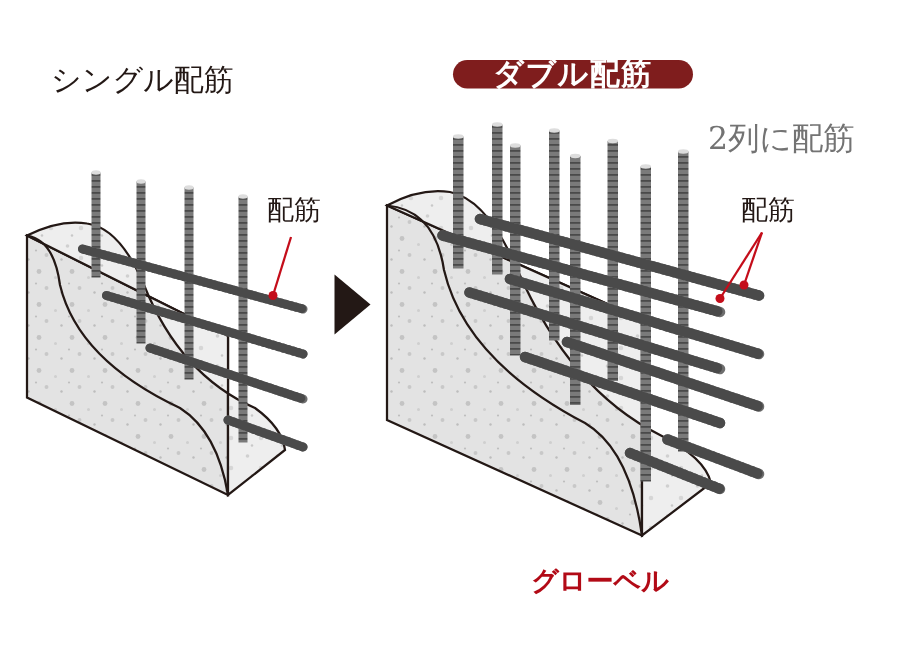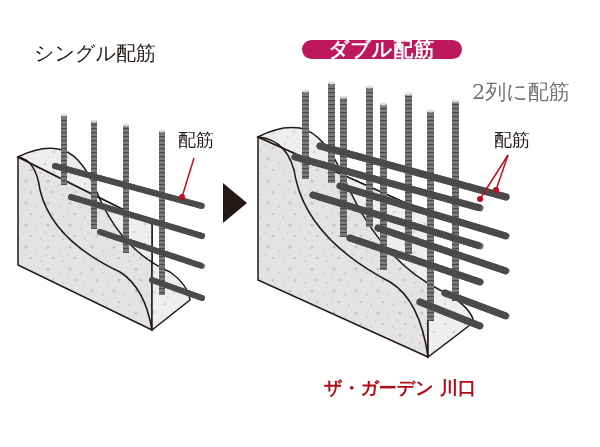--- a/index.html
+++ b/index.html
@@ -2,21 +2,21 @@
 <html><head>
 <meta charset="utf-8">
 <style>
   html, body { margin:0; padding:0; background:#ffffff; }
   body { width:600px; height:447px; position:relative; overflow:hidden;
          font-family:"DejaVu Serif", serif; }
   .label { position:absolute; white-space:nowrap; }
   .title-single { left:34px; top:40px; font-size:20px; color:#231815;
                   font-family:"DejaVu Serif", serif; letter-spacing:0px; }
   .pill { position:absolute; left:302px; top:40px; width:160px; height:19px;
-          border-radius:15px; background:#be185d; color:#fff;
+          border-radius:15px; background:#7f1d1d; color:#fff;
           font-family:"DejaVu Sans", sans-serif; font-weight:bold; font-size:20px;
           display:flex; align-items:center; justify-content:center; letter-spacing:1px; }
   .two-rows { left:472px; top:78px; font-size:21px; color:#737373; }
   .rebar-label-left { left:178px; top:128px; font-size:18px; color:#231815; }
   .rebar-label-right { left:494px; top:128px; font-size:18px; color:#231815; }
   .brand { position:absolute; left:300px; top:376px; width:200px;
            text-align:center; color:#b20a16; font-family:"DejaVu Sans", sans-serif;
            font-weight:bold; font-size:18px; line-height:23px; }
   svg.art { position:absolute; left:0; top:0; }
 </style>
@@ -137,14 +137,14 @@
 <div class="label title-single">シングル配筋</div>
 <div class="label rebar-label-left">配筋</div>
 
 <div class="pill">
   <span>ダブル配筋</span>
 </div>
 <div class="label two-rows">2列に配筋</div>
 <div class="label rebar-label-right">配筋</div>
 
 <div class="brand">
-  <div>ザ・ガーデン 川口</div>
+  <div>グローベル</div>
 </div>
 
 </body></html>

